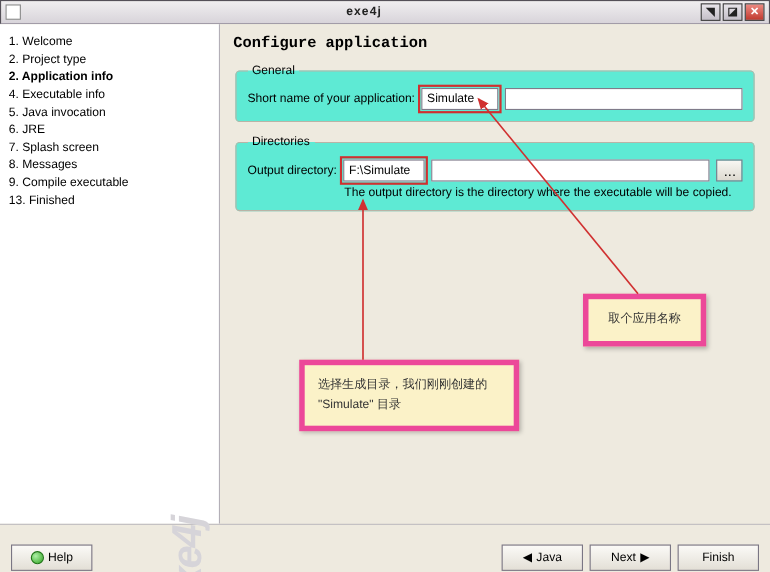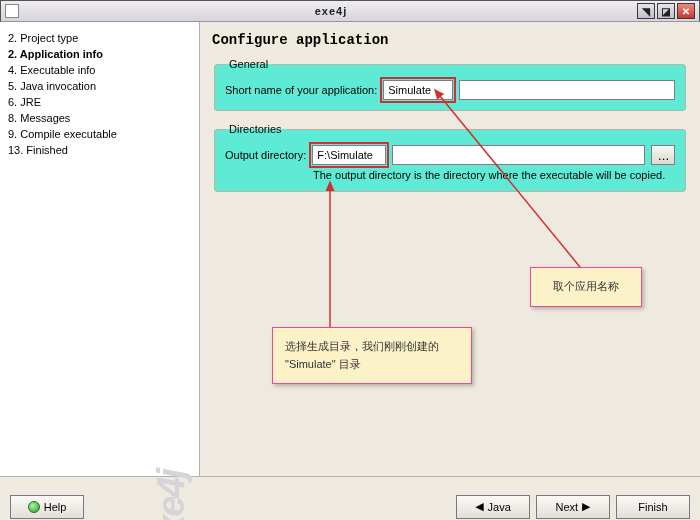--- a/index.html
+++ b/index.html
@@ -114,21 +114,21 @@
   }
   .hint {
     margin-top: 4px;
     margin-left: 88px;
     color: #000;
   }
 
   .callout {
     position: absolute;
     background: #fbf2c8;
-    border: 1px solid #ec4899;
+    border: 5px solid #ec4899;
     box-shadow: 2px 2px 4px rgba(0,0,0,0.25);
     padding: 10px 12px;
     font-size: 11px;
     color:#333;
     line-height: 1.6;
   }
   svg.overlay {
     position:absolute; top:0; left:0; width:100%; height:100%;
     pointer-events:none;
   }
@@ -169,25 +169,27 @@
     <span class="wb">◥</span>
     <span class="wb">◪</span>
     <span class="wb close">✕</span>
   </div>
 </div>
 
 <div class="main">
 
   <div class="sidebar">
     <div id="steps">
+        <div class="step">1. Welcome</div>
         <div class="step">2. Project type</div>
         <div class="step active">2. Application info</div>
         <div class="step">4. Executable info</div>
         <div class="step">5. Java invocation</div>
         <div class="step">6. JRE</div>
+        <div class="step">7. Splash screen</div>
         <div class="step">8. Messages</div>
         <div class="step">9. Compile executable</div>
         <div class="step">13. Finished</div>
       </div>
     <div class="brand">exe4j</div>
   </div>
 
   <div class="content">
     <div class="page-title">Configure application</div>
 

